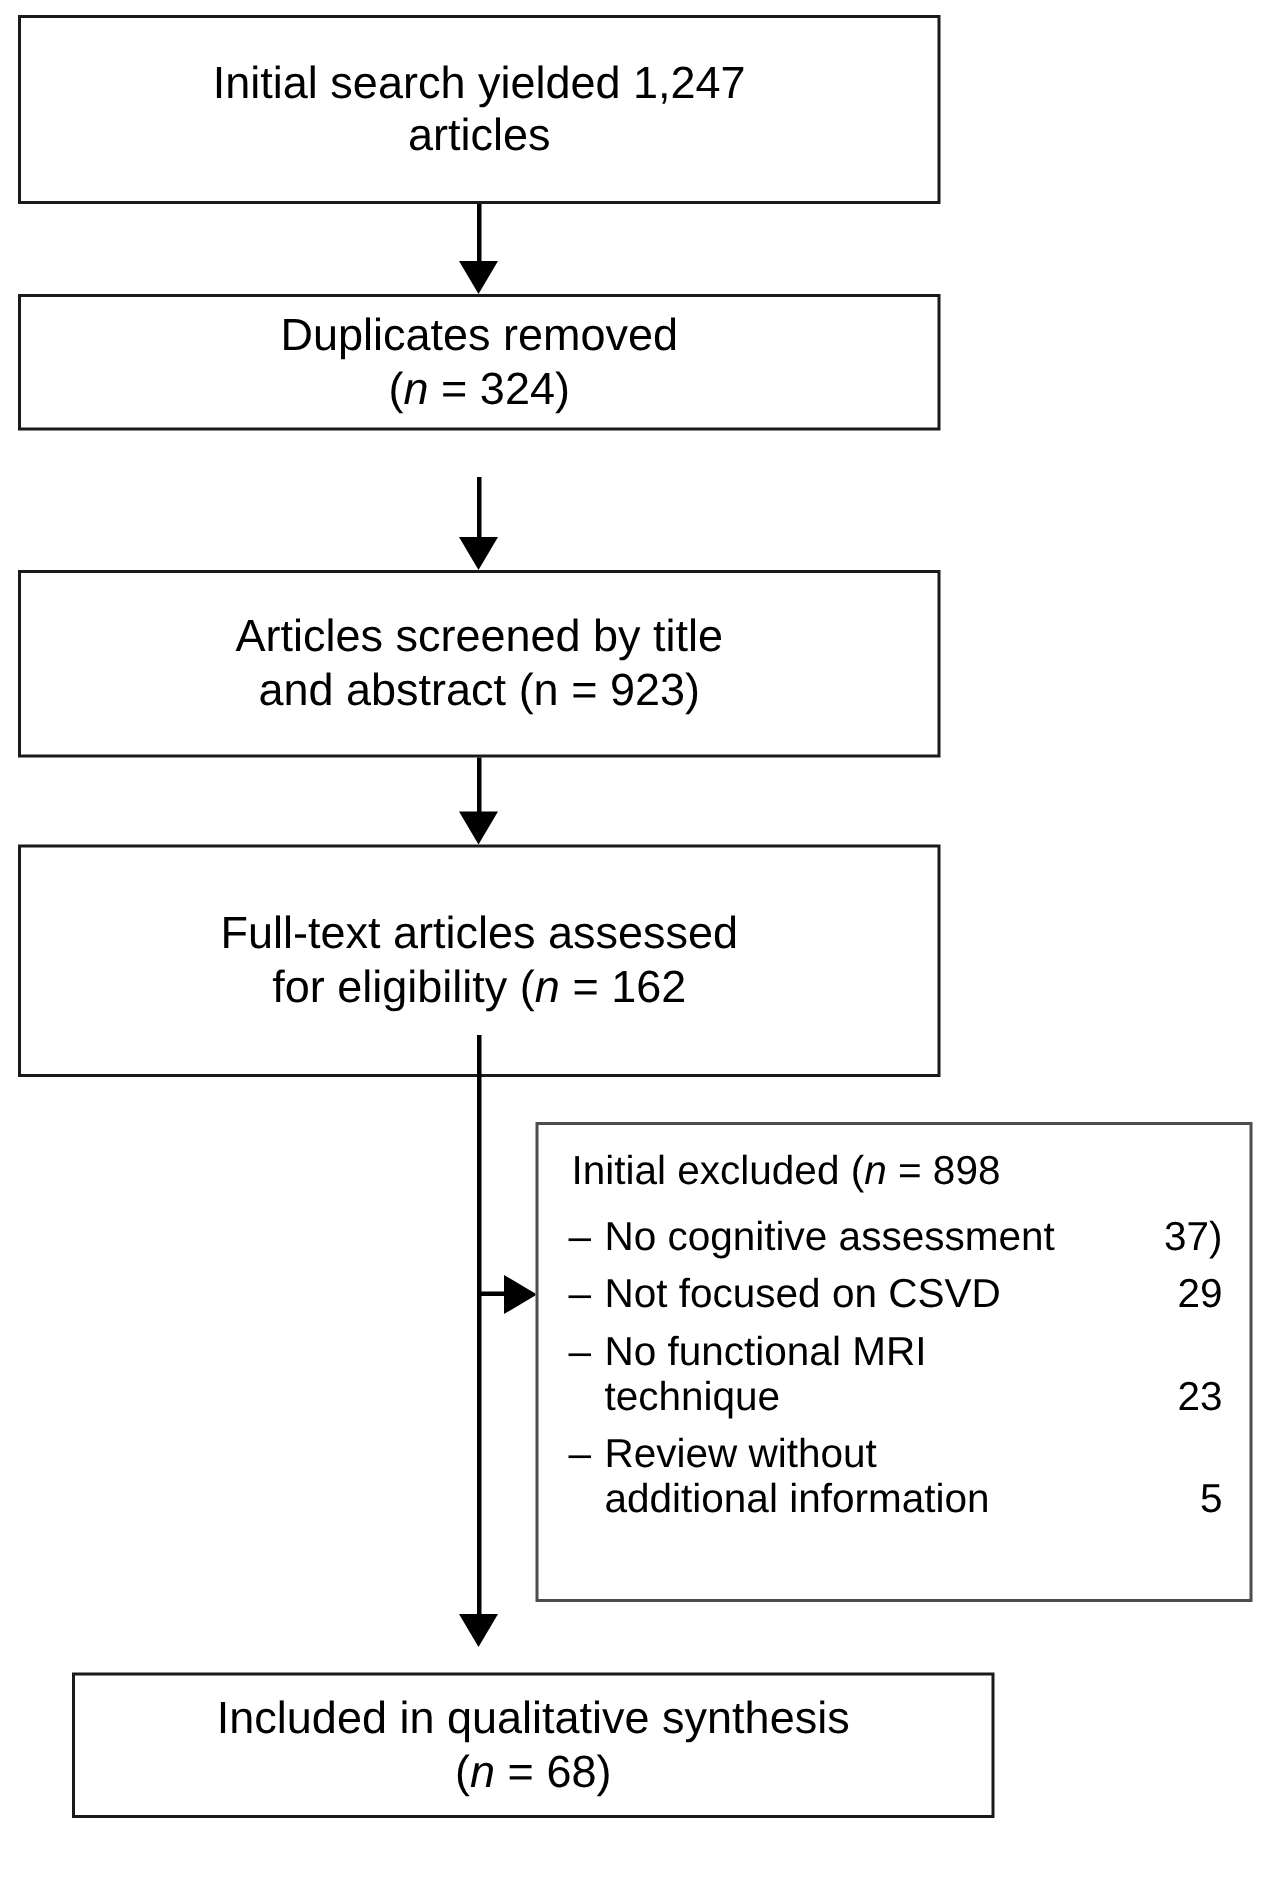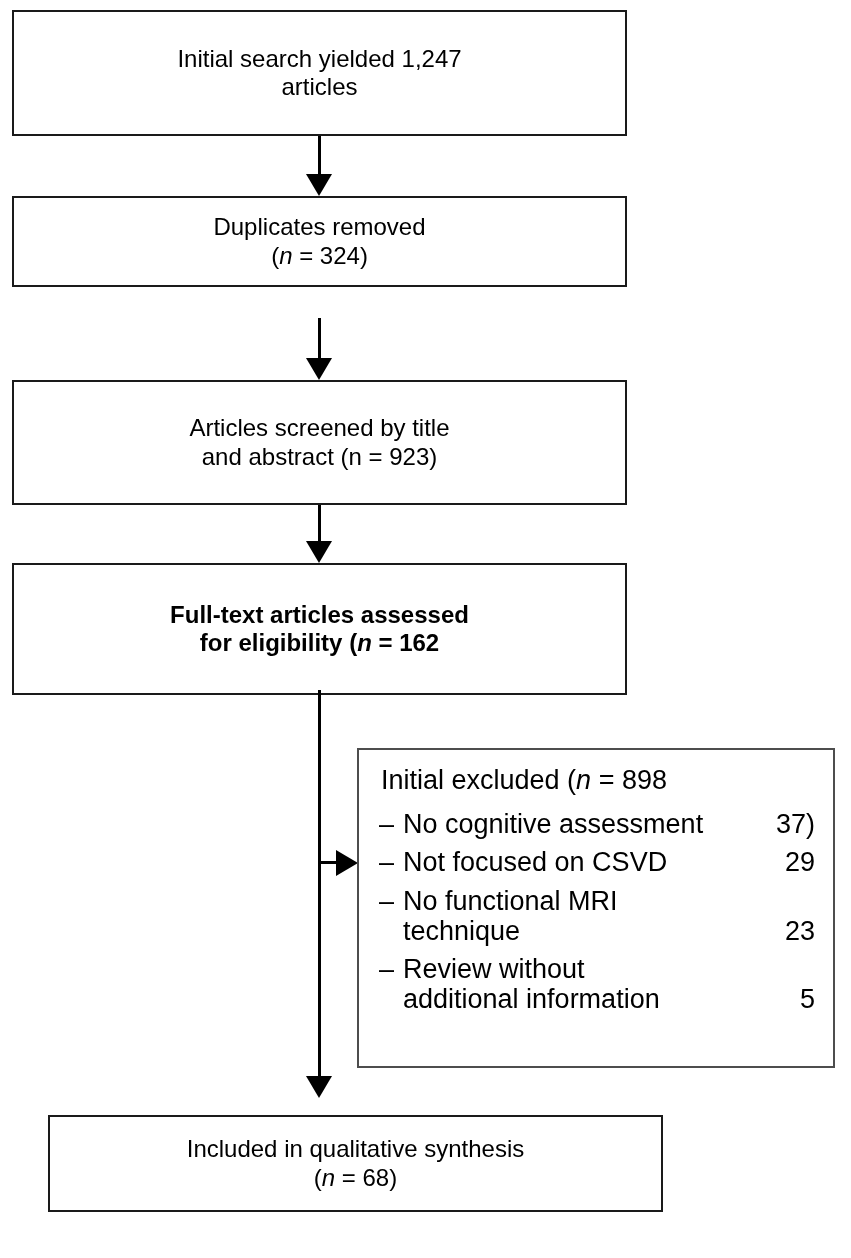--- a/index.html
+++ b/index.html
@@ -24,35 +24,35 @@
   .node {
     position: absolute;
     box-sizing: border-box;
     border: 2px solid #1a1a1a;
     background: #ffffff;
     display: flex;
     flex-direction: column;
     align-items: center;
     justify-content: center;
     line-height: 1.18;
-    font-size: 24px;
+    font-size: 30px;
     color: #000000;
     padding: 2px 8px;
   }
   .node .line {
     display: block;
     white-space: nowrap;
   }
 
   .main-node { left: 12px; width: 615px; }
 
   #node-identification { top: 10px;   height: 126px; }
   #node-duplicates     { top: 196px;  height: 91px; }
   #node-screened       { top: 380px;  height: 125px; }
-  #node-fulltext       { top: 563px;  height: 132px; font-weight: bold; }
+  #node-fulltext       { top: 563px;  height: 155px; }
   #node-included       { top: 1115px; height: 97px; margin-left: 36px; }
 
   
   #node-excluded {
     left: 357px;
     top: 748px;
     width: 478px;
     height: 320px;
     border: 2px solid #4d4d4d;
     display: block;

